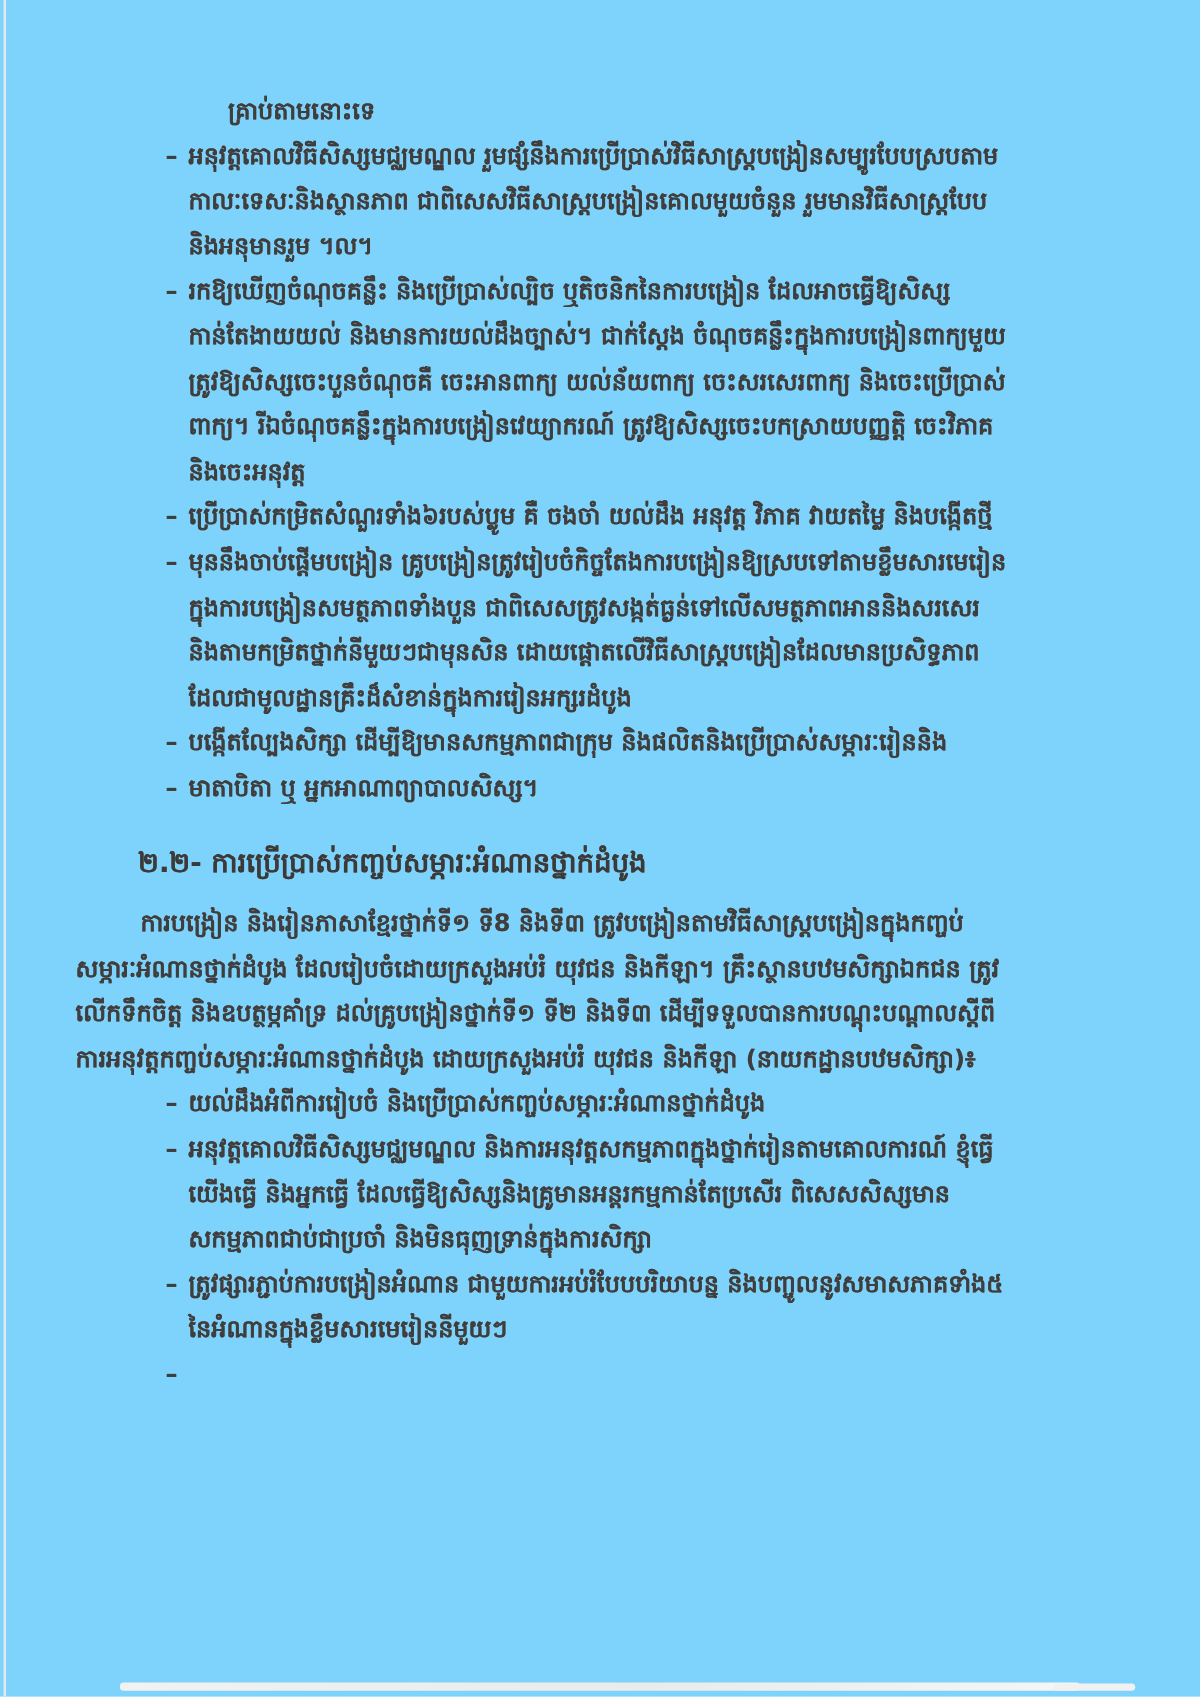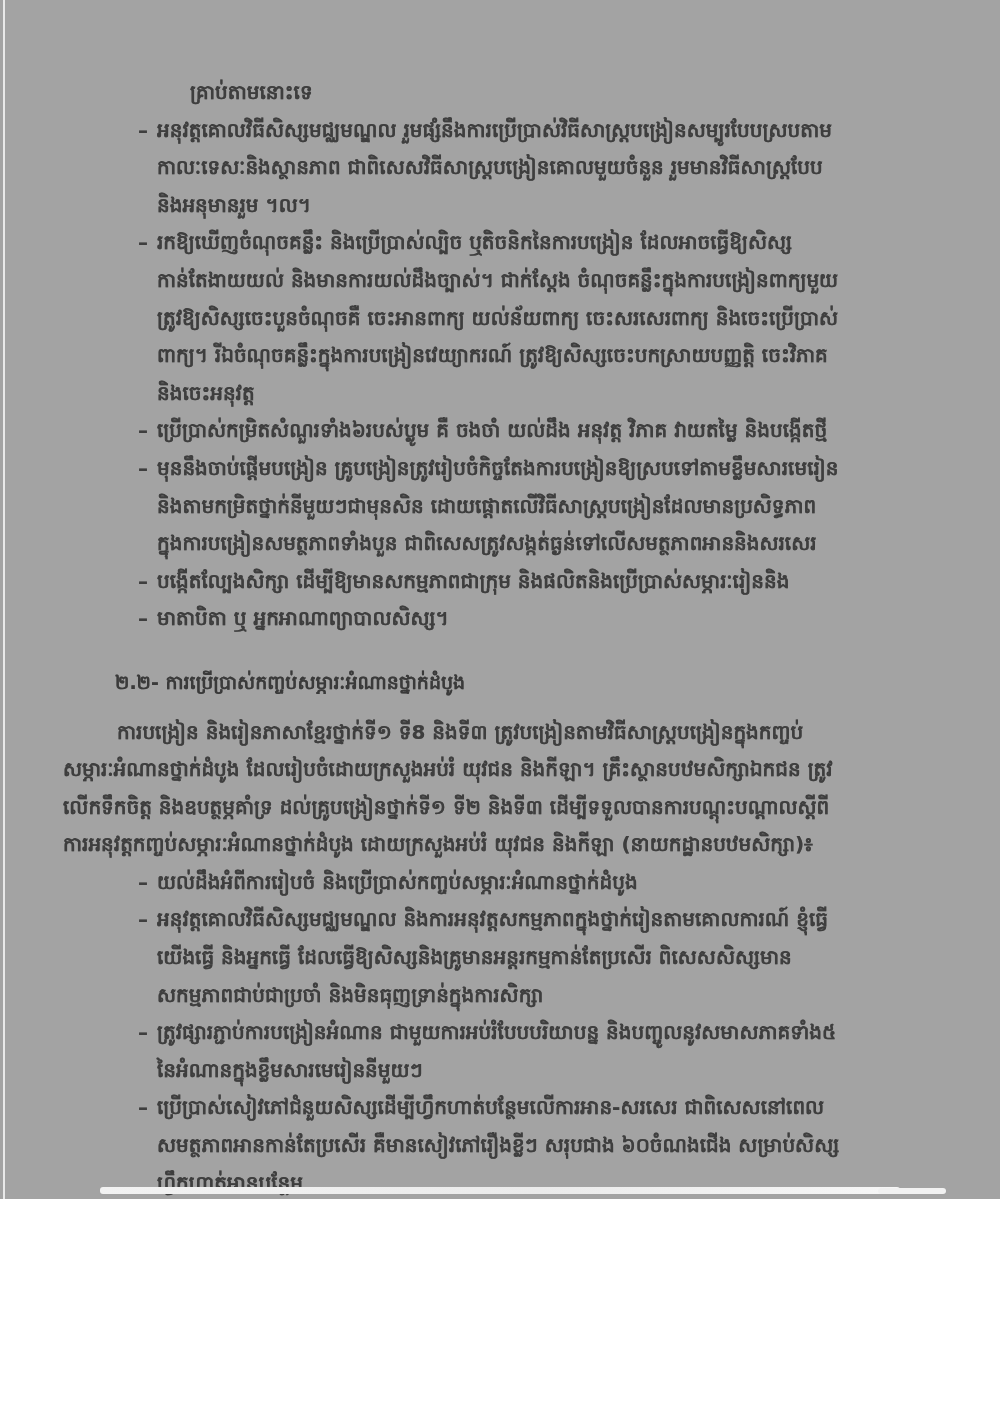--- a/index.html
+++ b/index.html
@@ -1,20 +1,20 @@
 <!DOCTYPE html>
 <html lang="km"><head>
 <meta charset="utf-8">
 <style>
   html, body { margin: 0; padding: 0; background: #ffffff; }
   .page {
     position: relative;
     width: 1000px;
-    height: 1199px;
-    background: #a3a3a3;
+    height: 1414px;
+    background: #7dd3fc;
     overflow: hidden;
     font-family: "DejaVu Sans", "Liberation Sans", sans-serif;
     color: #3e3e3e;
   }
   
   .edge-left {
     position: absolute; left: 3px; top: 0; width: 2px; height: 100%;
     background: #e9e9e9;
   }
   .shadow-bottom {
@@ -31,21 +31,21 @@
     font-size: 20px; line-height: 37.6px; font-weight: 600;
     text-shadow: 0 0 0.4px #6a6a6a;
   }
   .intro { padding-left: 127px; }
   .bitem { display: flex; }
   .bitem .marker { flex: 0 0 19px; margin-left: 75px; }
   .bitem .btext { flex: 1; }
   .line { min-height: 37.6px; }
   .heading {
     margin: 26px 0 12px 52px;
-    font-weight: 700; font-size: 19px; color: #3a3a3a;
+    font-weight: 700; font-size: 23px; color: #3a3a3a;
   }
   .para .first { padding-left: 54px; }
 </style>
 </head>
 <body>
 
 <div class="page">
   <div class="edge-left"></div>
 
   <div class="content">
@@ -78,22 +78,23 @@
         <span class="marker">–</span>
         <span class="btext">
           <span class="line" style="display:block">ប្រើប្រាស់កម្រិតសំណួរទាំង៦របស់ប្លូម គឺ ចងចាំ យល់ដឹង អនុវត្ត វិភាគ វាយតម្លៃ និងបង្កើតថ្មី</span>
         </span>
       </div>
 
       <div class="bitem">
         <span class="marker">–</span>
         <span class="btext">
           <span class="line" style="display:block">មុននឹងចាប់ផ្តើមបង្រៀន គ្រូបង្រៀនត្រូវរៀបចំកិច្ចតែងការបង្រៀនឱ្យស្របទៅតាមខ្លឹមសារមេរៀន</span>
+          <span class="line" style="display:block">ក្នុងការបង្រៀនសមត្ថភាពទាំងបួន ជាពិសេសត្រូវសង្កត់ធ្ងន់ទៅលើសមត្ថភាពអាននិងសរសេរ</span>
           <span class="line" style="display:block">និងតាមកម្រិតថ្នាក់នីមួយៗជាមុនសិន ដោយផ្តោតលើវិធីសាស្ត្របង្រៀនដែលមានប្រសិទ្ធភាព</span>
-          <span class="line" style="display:block">ក្នុងការបង្រៀនសមត្ថភាពទាំងបួន ជាពិសេសត្រូវសង្កត់ធ្ងន់ទៅលើសមត្ថភាពអាននិងសរសេរ</span>
+          <span class="line" style="display:block">ដែលជាមូលដ្ឋានគ្រឹះដ៏សំខាន់ក្នុងការរៀនអក្សរដំបូង</span>
         </span>
       </div>
 
       <div class="bitem">
         <span class="marker">–</span>
         <span class="btext">
           <span class="line" style="display:block">បង្កើតល្បែងសិក្សា ដើម្បីឱ្យមានសកម្មភាពជាក្រុម និងផលិតនិងប្រើប្រាស់សម្ភារៈរៀននិង</span>
         </span>
       </div>
 
@@ -136,25 +137,20 @@
       <div class="bitem">
         <span class="marker">–</span>
         <span class="btext">
           <span class="line" style="display:block">ត្រូវផ្សារភ្ជាប់ការបង្រៀនអំណាន ជាមួយការអប់រំបែបបរិយាបន្ន និងបញ្ចូលនូវសមាសភាគទាំង៥</span>
           <span class="line" style="display:block">នៃអំណានក្នុងខ្លឹមសារមេរៀននីមួយៗ</span>
         </span>
       </div>
 
       <div class="bitem">
         <span class="marker">–</span>
-        <span class="btext">
-          <span class="line" style="display:block">ប្រើប្រាស់សៀវភៅជំនួយសិស្សដើម្បីហ្វឹកហាត់បន្ថែមលើការអាន-សរសេរ ជាពិសេសនៅពេល</span>
-          <span class="line" style="display:block">សមត្ថភាពអានកាន់តែប្រសើរ គឺមានសៀវភៅរឿងខ្លីៗ សរុបជាង ៦០ចំណងជើង សម្រាប់សិស្ស</span>
-          <span class="line" style="display:block">ហ្វឹកហាត់អានបន្ថែម</span>
-        </span>
       </div>
 
     </div>
 
   </div>
 
   <div class="shadow-bottom"></div>
   <div class="shadow-bottom-right"></div>
 </div>
 

